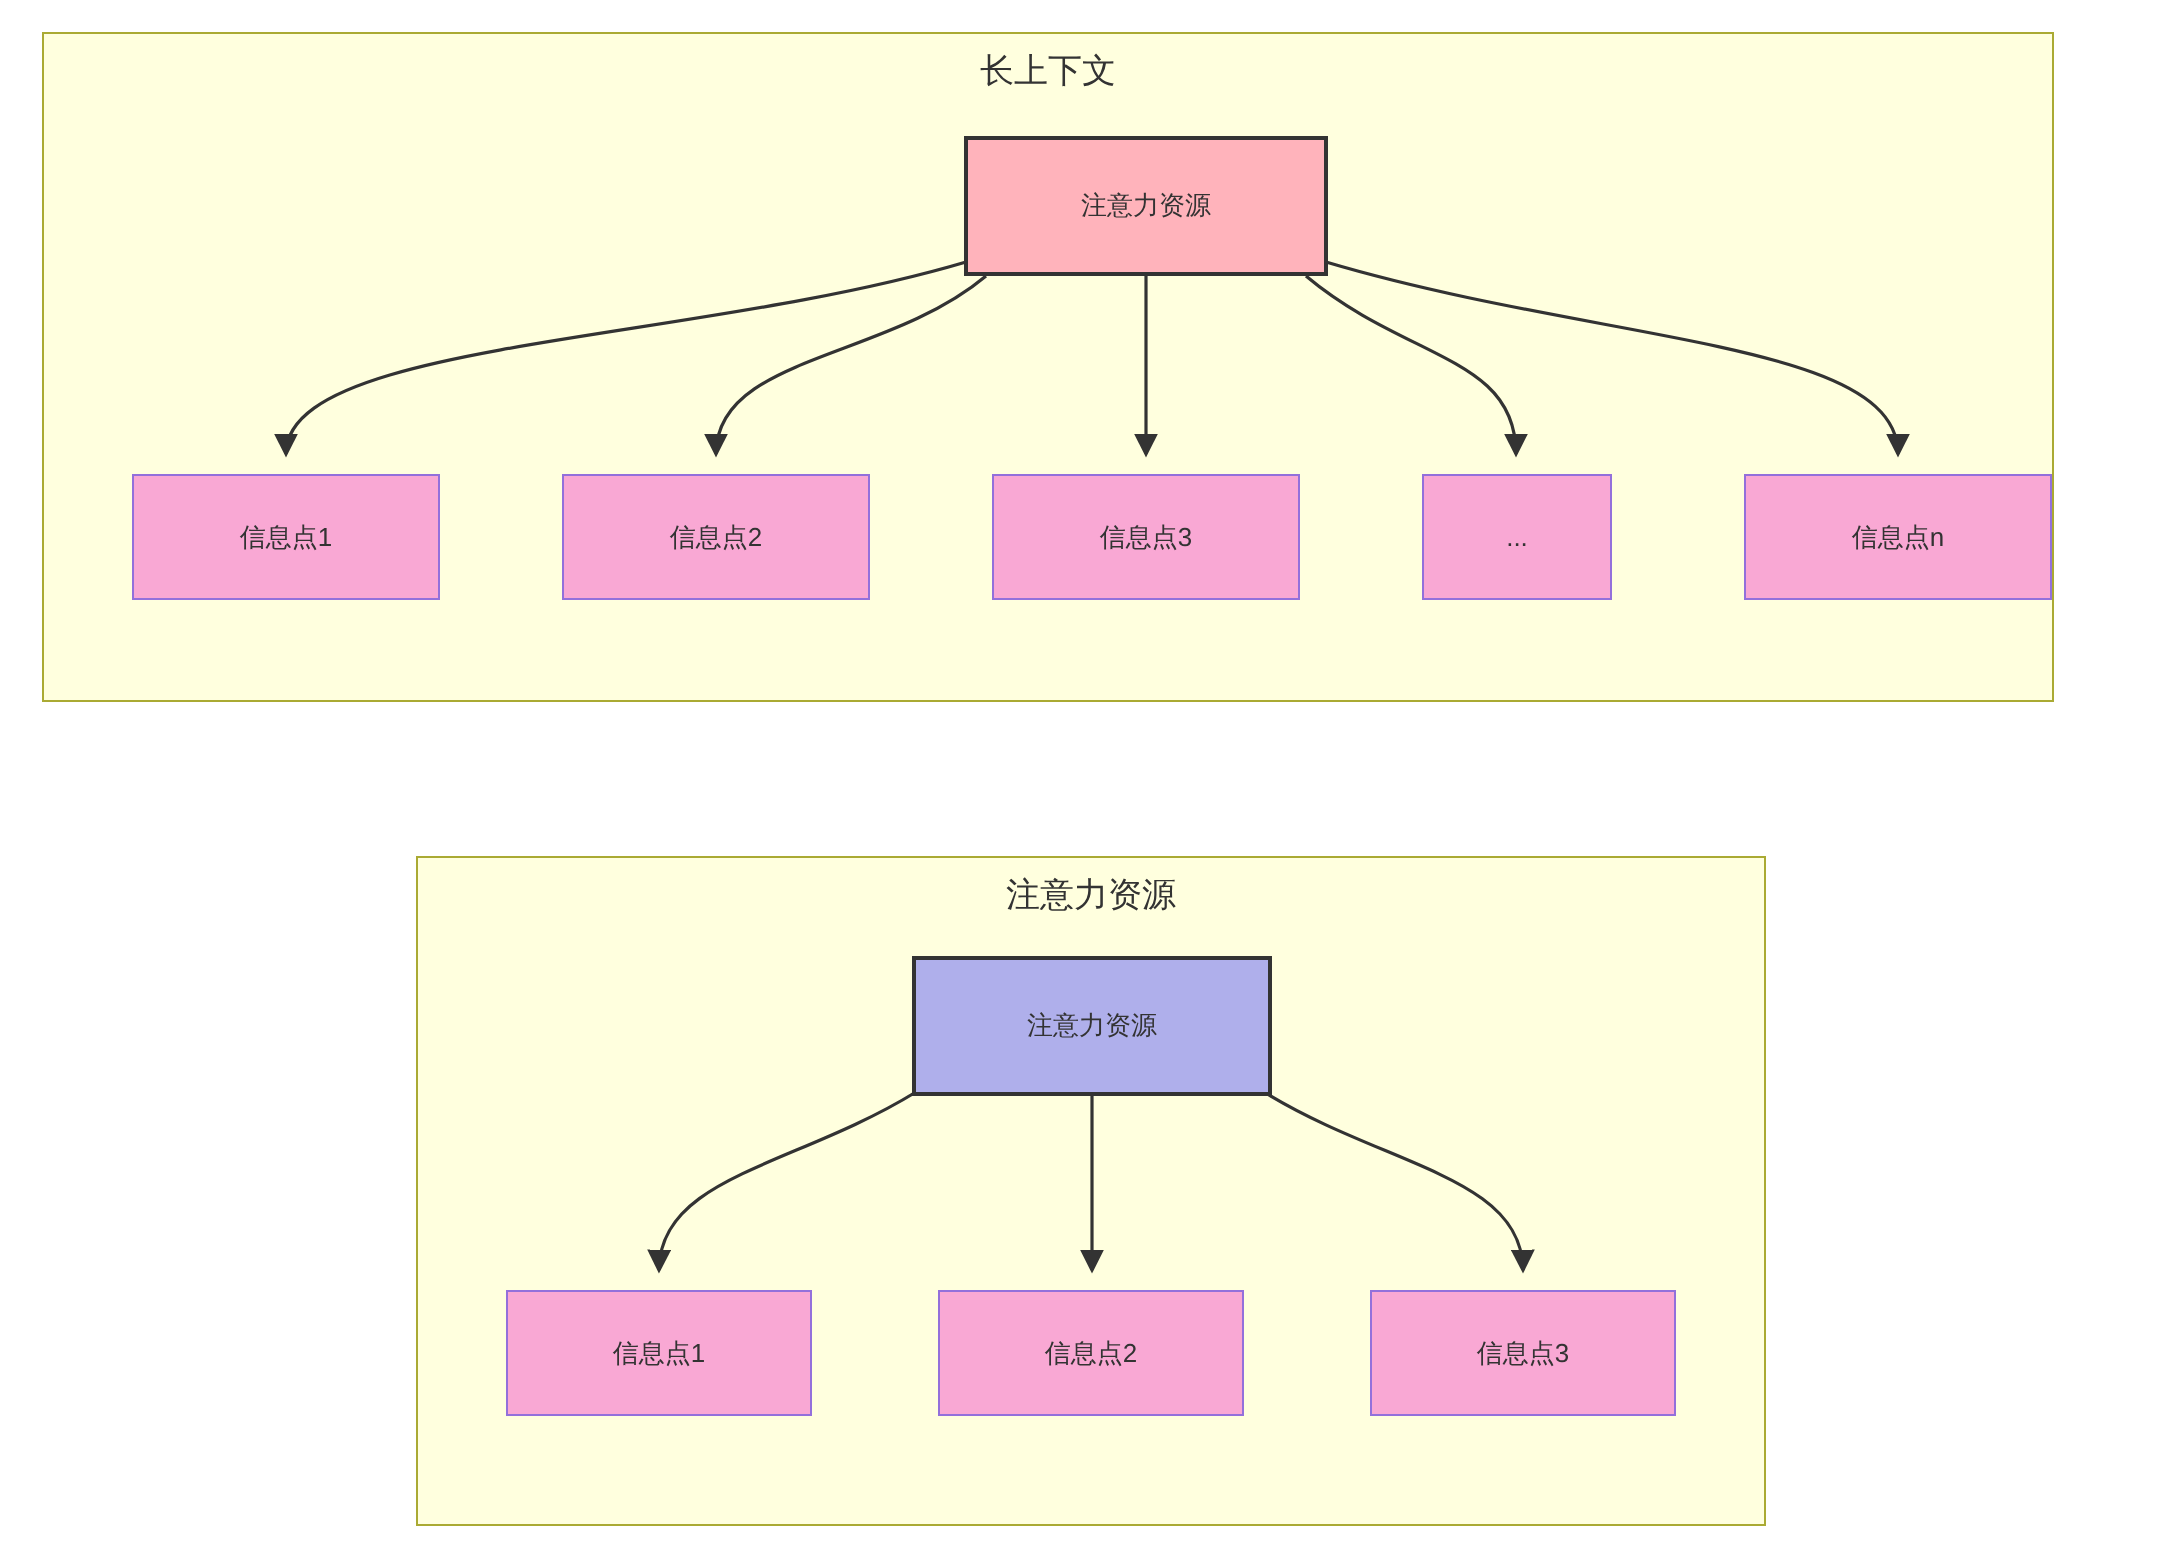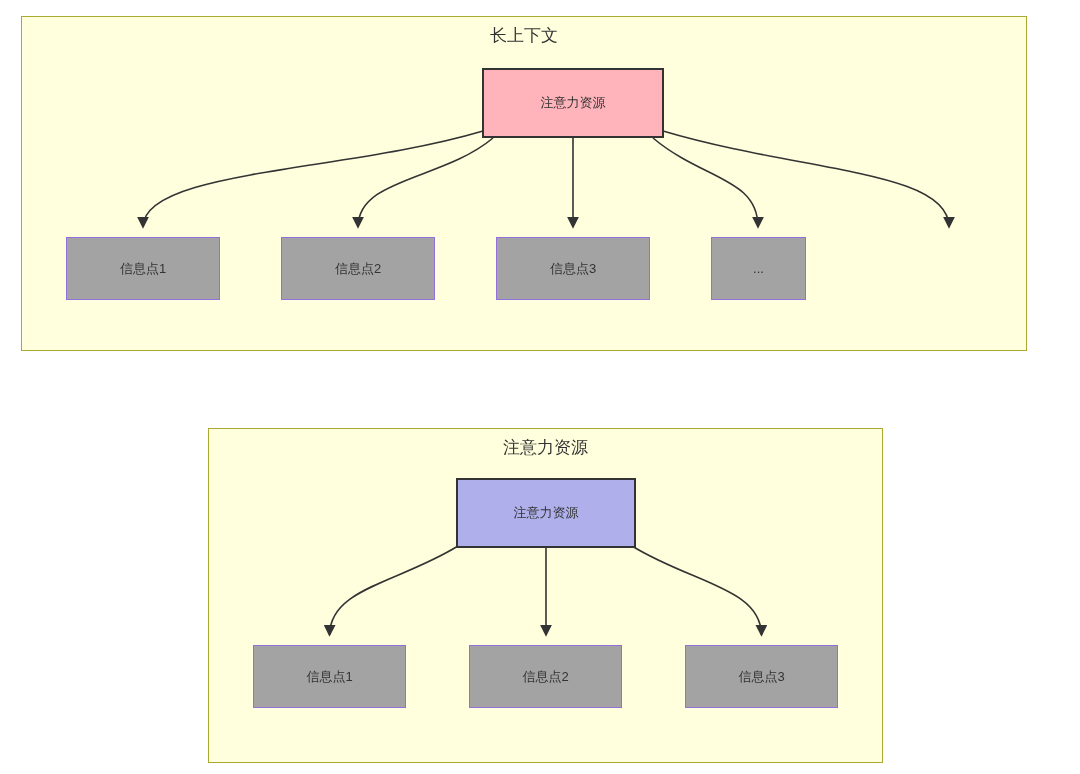--- a/index.html
+++ b/index.html
@@ -40,21 +40,21 @@
     font-size: 13px;
     color: #333333;
     text-align: center;
   }
   .attention-node {
     border: 2px solid #333333;
   }
   .attention-long { background: #FFB3BB; }
   .attention-short { background: #AFAFEB; }
   .info-node {
-    background: #a3a3a3;
+    background: #f9a8d4;
     border: 1.5px solid #9370DB;
   }
   .edges {
     position: absolute;
     left: 0;
     top: 0;
     pointer-events: none;
   }
   .edge {
     fill: none;
@@ -102,20 +102,23 @@
   </div>
   <div class="node info-node" style="left:281px; top:237px; width:154px; height:63px;">
     <span>信息点2</span>
   </div>
   <div class="node info-node" style="left:496px; top:237px; width:154px; height:63px;">
     <span>信息点3</span>
   </div>
   <div class="node info-node" style="left:711px; top:237px; width:95px; height:63px;">
     <span>...</span>
   </div>
+  <div class="node info-node" style="left:872px; top:237px; width:154px; height:63px;">
+    <span>信息点n</span>
+  </div>
 
   <div class="node attention-node attention-short" style="left:456px; top:478px; width:180px; height:70px;">
     <span>注意力资源</span>
   </div>
 
   <div class="node info-node" style="left:253px; top:645px; width:153px; height:63px;">
     <span>信息点1</span>
   </div>
   <div class="node info-node" style="left:469px; top:645px; width:153px; height:63px;">
     <span>信息点2</span>

